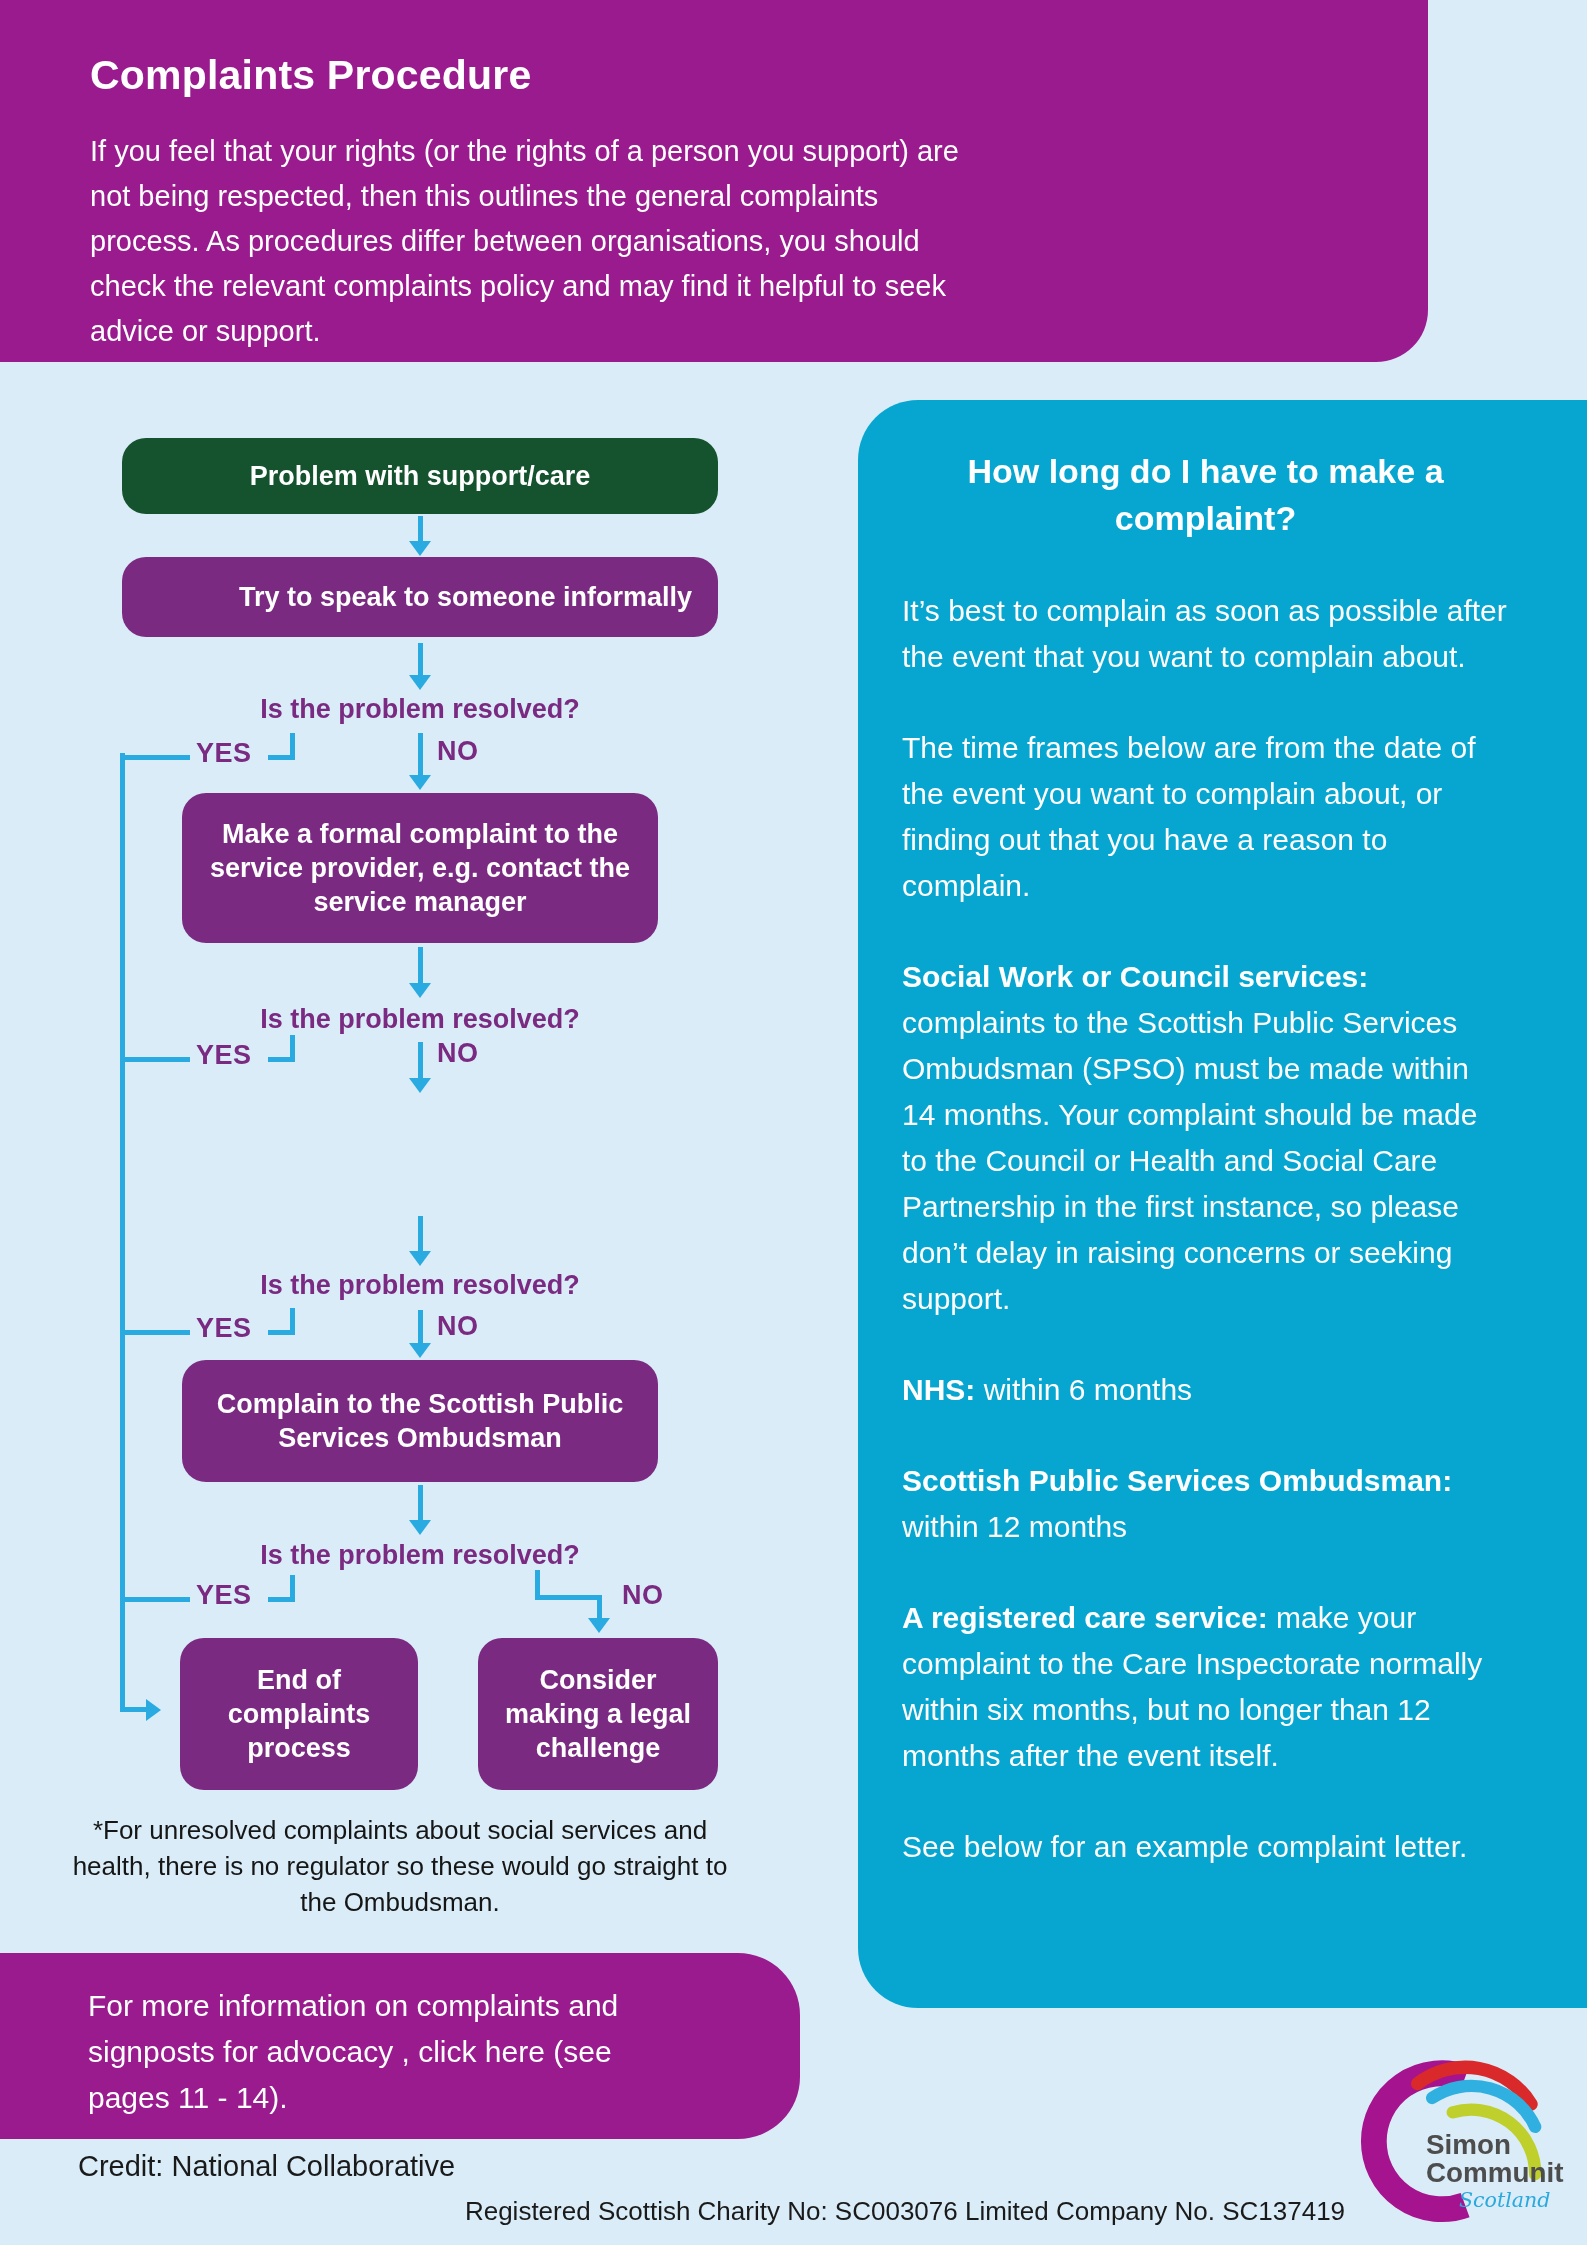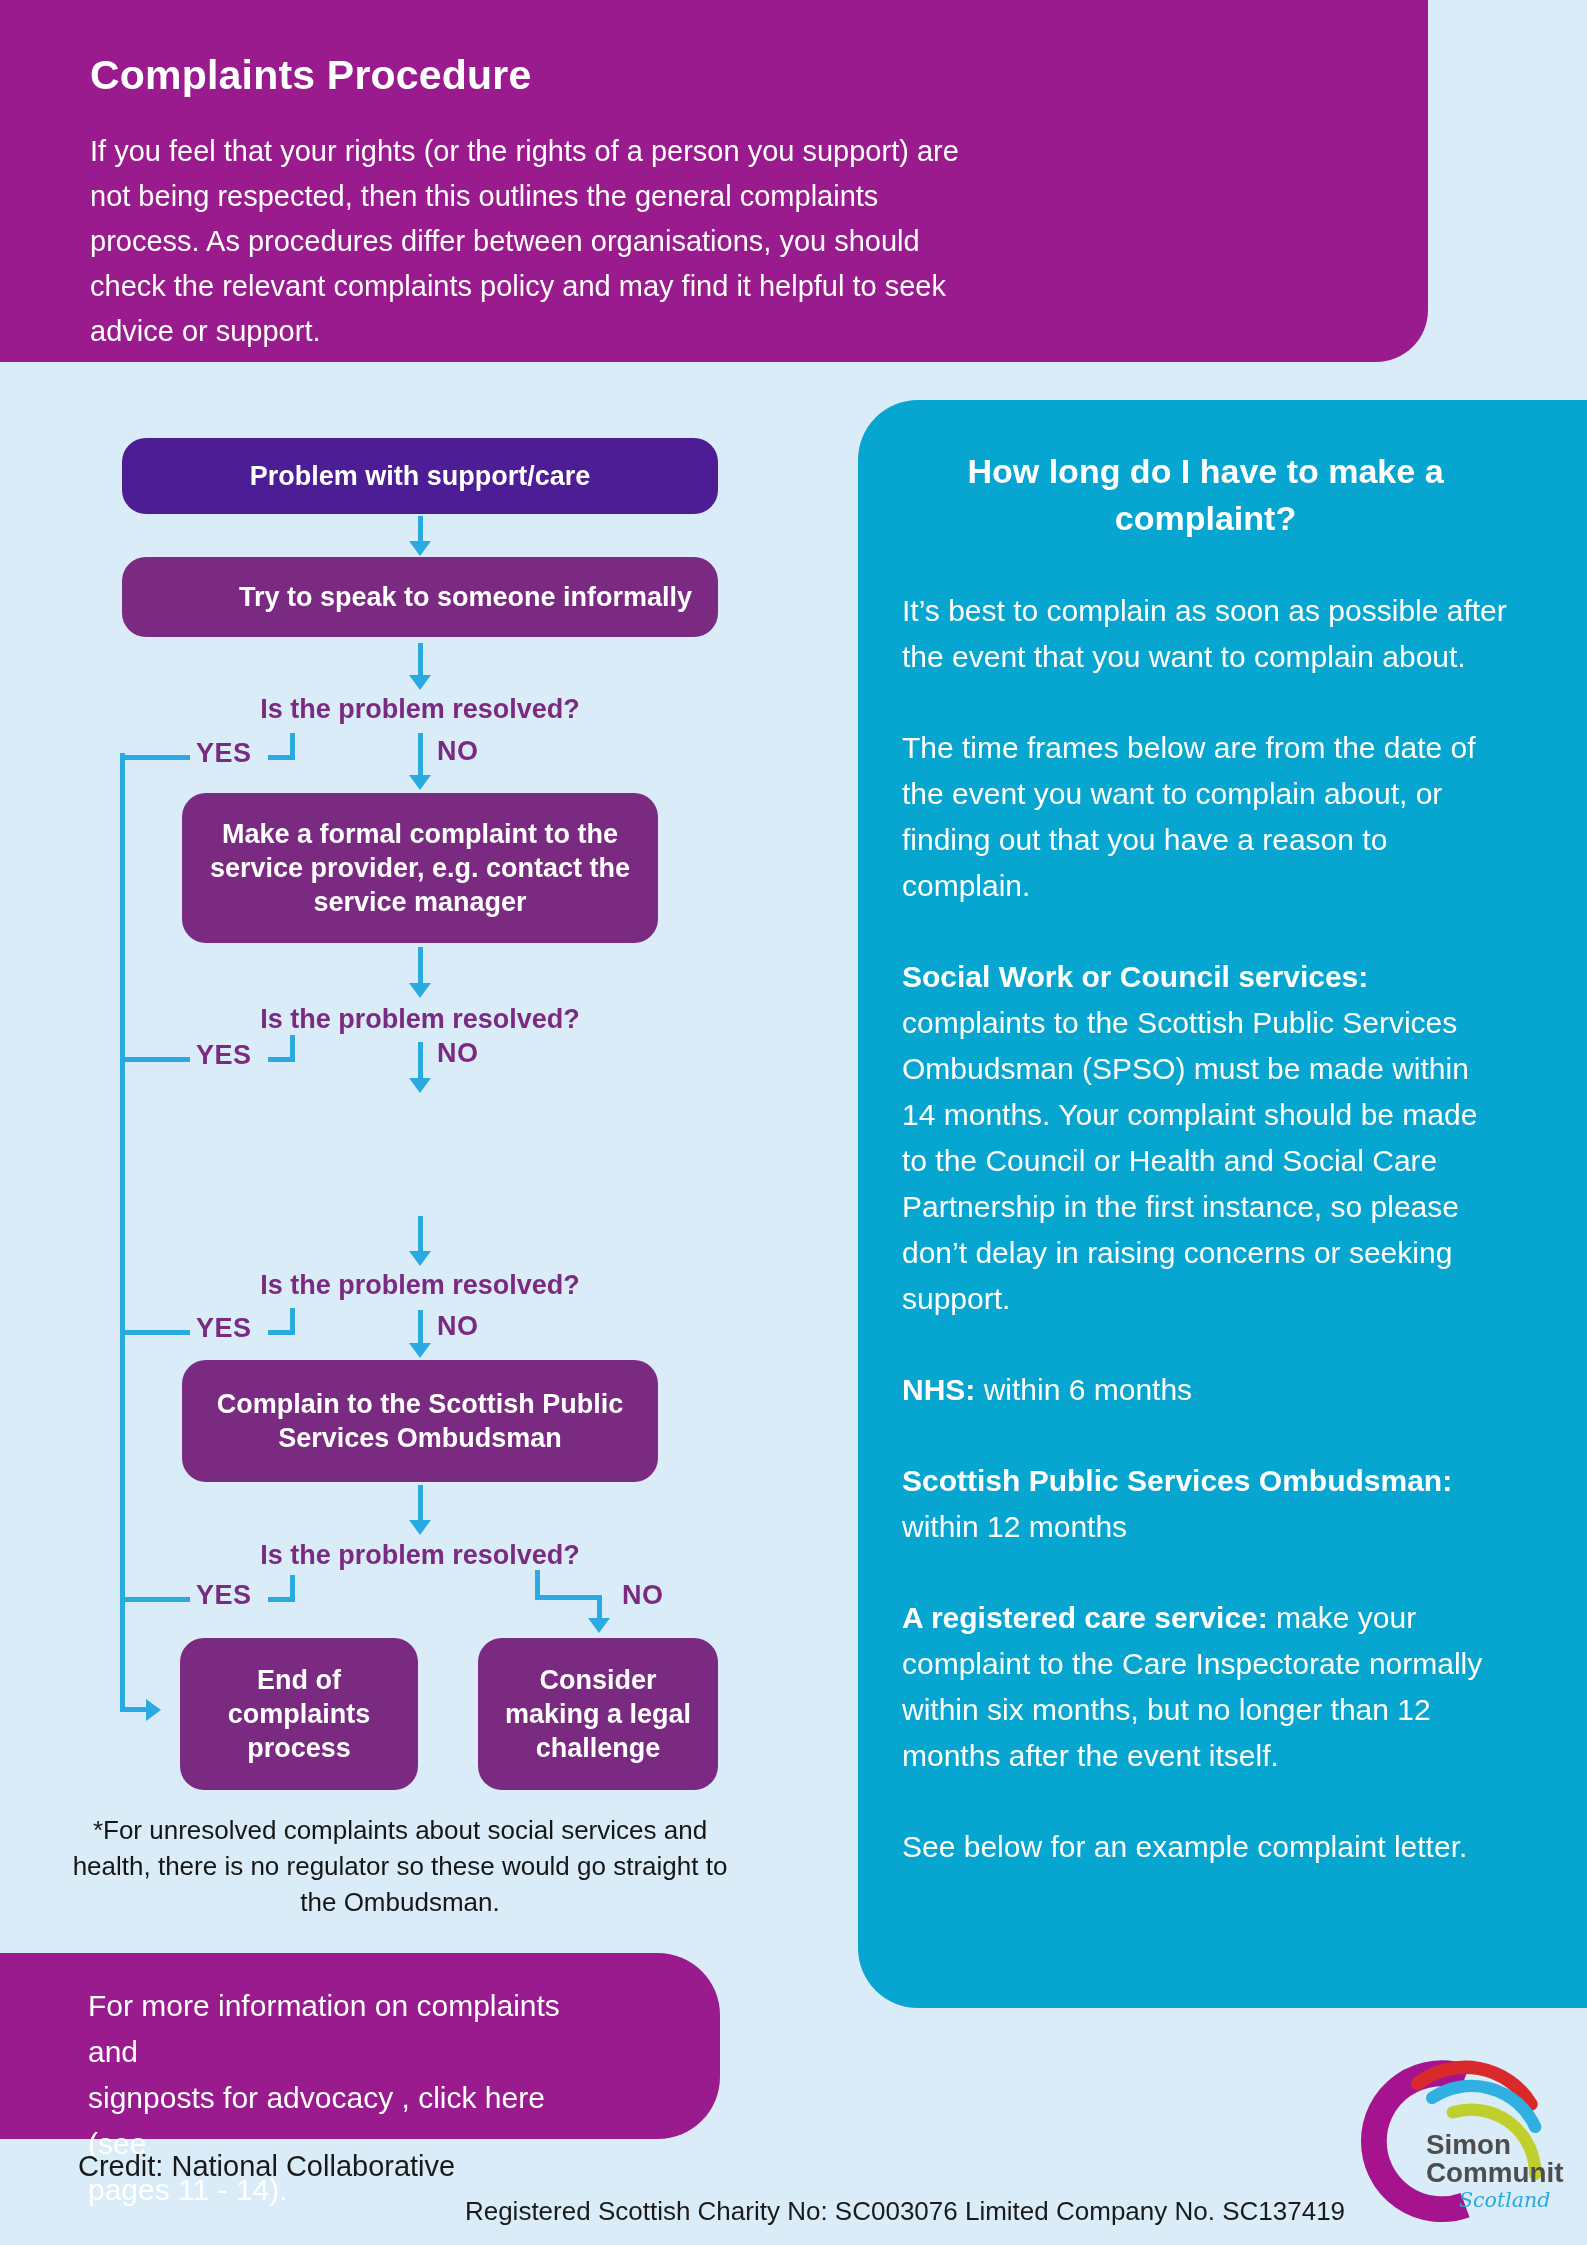--- a/index.html
+++ b/index.html
@@ -14,21 +14,21 @@
     box-sizing:border-box;padding:52px 130px 0 90px;
   }
   .header h1{margin:0 0 30px 0;font-size:41px;font-weight:bold;letter-spacing:.2px;}
   .header p{margin:0;font-size:29px;line-height:45px;max-width:905px;}
   
   .fbox{
     position:absolute;display:flex;align-items:center;justify-content:center;
     color:#ffffff;font-weight:bold;font-size:27px;text-align:center;
     border-radius:24px;box-sizing:border-box;padding:6px 26px;line-height:34px;
   }
-  .fbox.blue{background:#4c1d95;}
+  .fbox.blue{background:#14532d;}
   .fbox.purple{background:#7a2a81;}
   .vline,.hline{position:absolute;background:#29abe2;}
   .vline{width:5px;}
   .hline{height:5px;}
   .ahead-down{position:absolute;width:0;height:0;
     border-left:11px solid transparent;border-right:11px solid transparent;
     border-top:15px solid #29abe2;}
   .ahead-right{position:absolute;width:0;height:0;
     border-top:11px solid transparent;border-bottom:11px solid transparent;
     border-left:15px solid #29abe2;}
@@ -49,21 +49,21 @@
     background:#07a6d1;border-radius:60px 0 0 60px;color:#ffffff;
     box-sizing:border-box;padding:48px 78px 0 44px;
   }
   .panel h2{
     margin:0 0 46px 0;font-size:34px;font-weight:bold;text-align:center;line-height:47px;
   }
   .panel p{margin:0 0 45px 0;font-size:30px;line-height:46px;}
   .panel p .b{font-weight:bold;}
   
   .infobox{
-    position:absolute;left:0;top:1953px;width:720px;height:186px;
+    position:absolute;left:0;top:1953px;width:800px;height:186px;
     background:#9a1b8e;border-radius:0 62px 62px 0;color:#ffffff;
     box-sizing:border-box;padding:30px 130px 0 88px;font-size:30px;line-height:46px;
   }
   .infobox .link{text-underline-offset:5px;cursor:pointer;}
   .credit{position:absolute;left:78px;top:2150px;color:#1a1a1a;font-size:29px;}
   .charity{
     position:absolute;left:255px;top:2196px;width:1300px;text-align:center;
     color:#1a1a1a;font-size:26px;
   }
   

